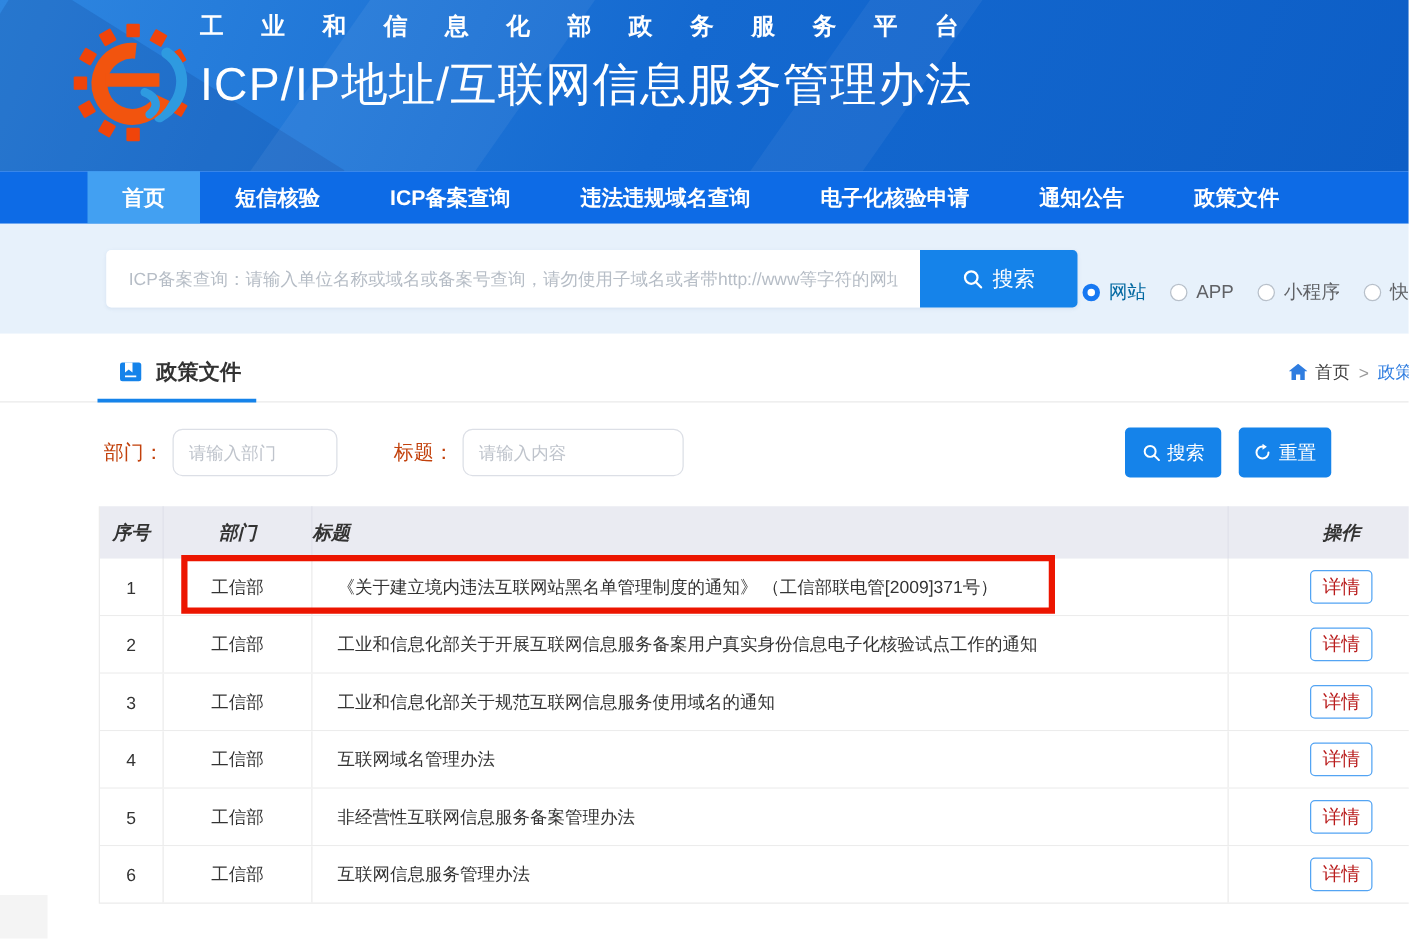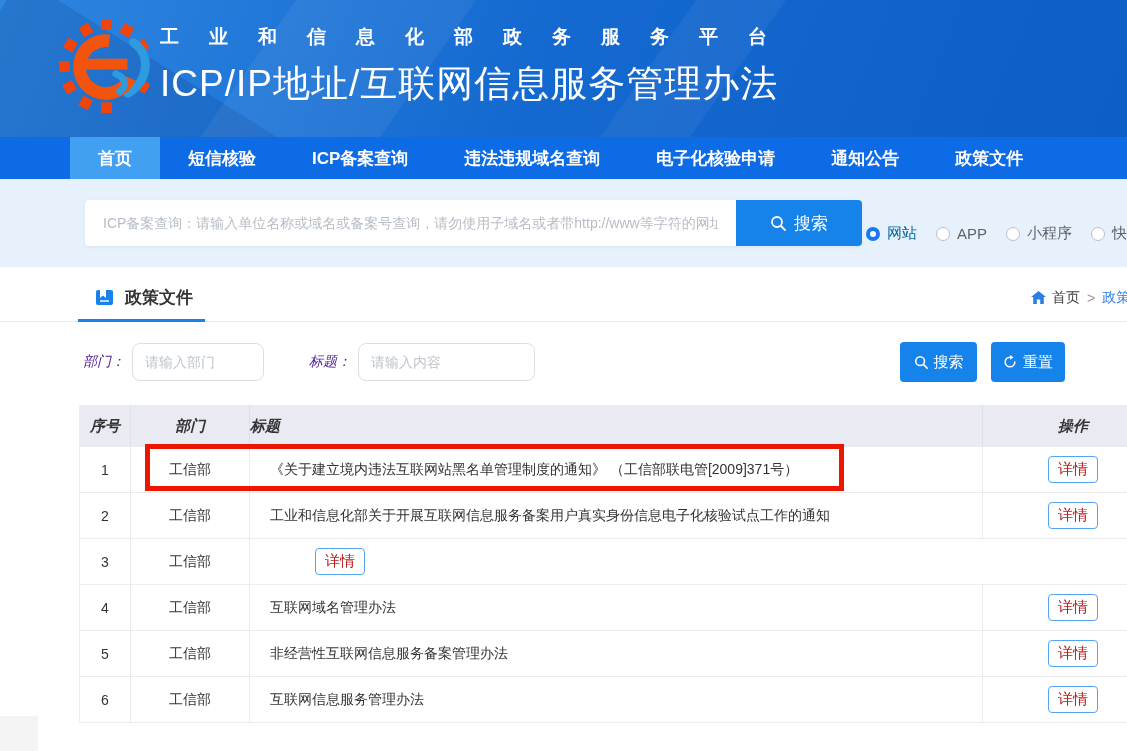--- a/index.html
+++ b/index.html
@@ -8,21 +8,21 @@
     font-family:"Liberation Sans","DejaVu Sans",sans-serif;background:#fff;
   }
   
   .banner{position:absolute;top:0;left:0;width:100%;height:137px;overflow:hidden;
     background:linear-gradient(112deg,#2e86e0 0%,#1469d0 48%,#0d5ec6 100%);}
   .banner .streak1,.banner .streak2{position:absolute;background:rgba(255,255,255,.06);transform:skewX(-35deg);}
   .banner .streak1{left:240px;top:-20px;width:180px;height:200px;}
   .banner .streak2{left:640px;top:-20px;width:90px;height:200px;background:rgba(255,255,255,.05);}
   .banner .corner{position:absolute;left:-60px;top:40px;width:300px;height:220px;background:rgba(10,50,130,.18);transform:rotate(32deg);}
   .logo{position:absolute;left:57px;top:17px;width:98px;height:98px;}
-  .brand{position:absolute;left:160px;top:24px;color:#fff;}
+  .brand{position:absolute;left:160px;top:8px;color:#fff;}
   .brand-top{font-size:19px;font-weight:bold;letter-spacing:30px;white-space:nowrap;}
   .brand-main{font-size:37px;font-weight:500;margin-top:9px;letter-spacing:1px;white-space:nowrap;}
   
   .nav{position:absolute;top:137px;left:0;width:100%;height:42px;background:#0d6be6;
     display:flex;align-items:stretch;padding-left:70px;box-sizing:border-box;}
   .nav-item{color:#fff;font-size:17px;font-weight:bold;display:flex;align-items:center;
     padding:0 28px;cursor:pointer;white-space:nowrap;}
   .nav-item.active{background:#42a0f2;}
   
   .search-band{position:absolute;top:179px;left:0;width:100%;height:88px;background:#e7f1fb;}
@@ -42,21 +42,21 @@
   .section-title{position:absolute;left:95px;top:19px;display:flex;align-items:center;gap:11px;
     font-size:17px;font-weight:bold;color:#333;}
   .section-underline{position:absolute;left:78px;top:52px;width:127px;height:3px;background:#1583ea;}
   .breadcrumb{position:absolute;left:1031px;top:22px;display:flex;align-items:center;gap:7px;
     font-size:14px;white-space:nowrap;}
   .crumb-home{color:#404040;cursor:pointer;display:flex;align-items:center;gap:6px;}
   .crumb-sep{color:#999;}
   .crumb-current{color:#2f7de0;cursor:pointer;}
   
   .filter-row{position:absolute;top:342px;left:83px;display:flex;align-items:center;height:40px;}
-  .filter-label{font-size:14px;color:#4c1d95;margin-right:7px;font-style:italic;}
+  .filter-label{font-size:16px;color:#c2410c;margin-right:7px;}
   .filter-input{height:38px;border:1px solid #dcdfe6;border-radius:8px;padding:0 12px;font-size:14px;
     color:#333;outline:none;box-sizing:border-box;background:#fff;}
   .filter-input::placeholder{color:#bfc4cc;}
   .inp-dept{width:132px;margin-right:45px;}
   .inp-title{width:177px;}
   .btn-primary{position:absolute;top:342px;height:40px;background:#1583ea;color:#fff;border:none;
     border-radius:4px;font-size:15px;display:flex;align-items:center;justify-content:center;gap:6px;cursor:pointer;}
   .btn-search2{left:900px;width:77px;}
   .btn-reset{left:991px;width:74px;}
   
@@ -214,20 +214,21 @@
     <div class="cell col-no">2</div>
     <div class="cell col-dept">工信部</div>
     <div class="cell col-title">工业和信息化部关于开展互联网信息服务备案用户真实身份信息电子化核验试点工作的通知</div>
     <div class="cell col-op" style="border-right:none;">
         <button class="detail-btn">详情</button>
       </div>
   </div>
   <div class="tbl-row">
     <div class="cell col-no">3</div>
     <div class="cell col-dept">工信部</div>
+    <div class="cell col-title">工业和信息化部关于规范互联网信息服务使用域名的通知</div>
     <div class="cell col-op" style="border-right:none;">
         <button class="detail-btn">详情</button>
       </div>
   </div>
   <div class="tbl-row">
     <div class="cell col-no">4</div>
     <div class="cell col-dept">工信部</div>
     <div class="cell col-title">互联网域名管理办法</div>
     <div class="cell col-op" style="border-right:none;">
         <button class="detail-btn">详情</button>

